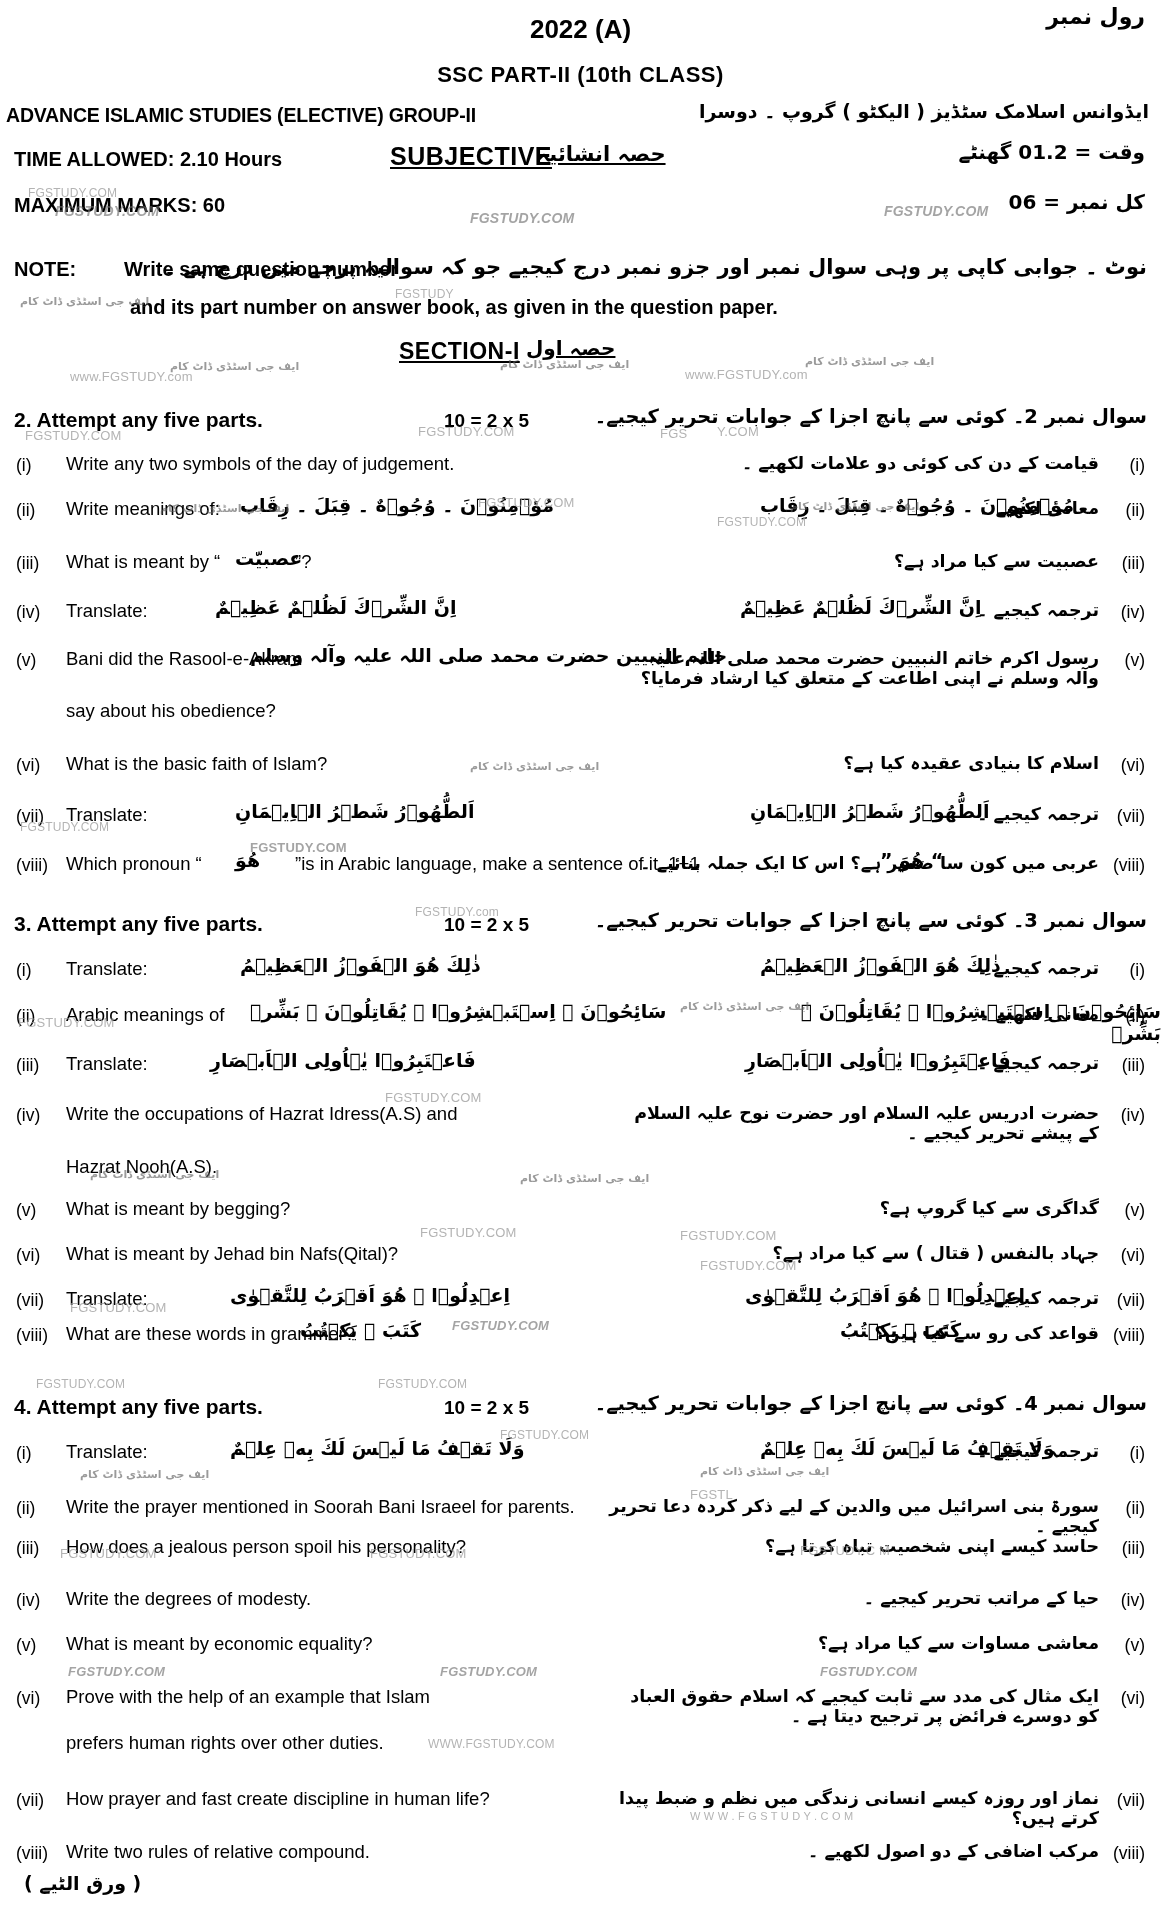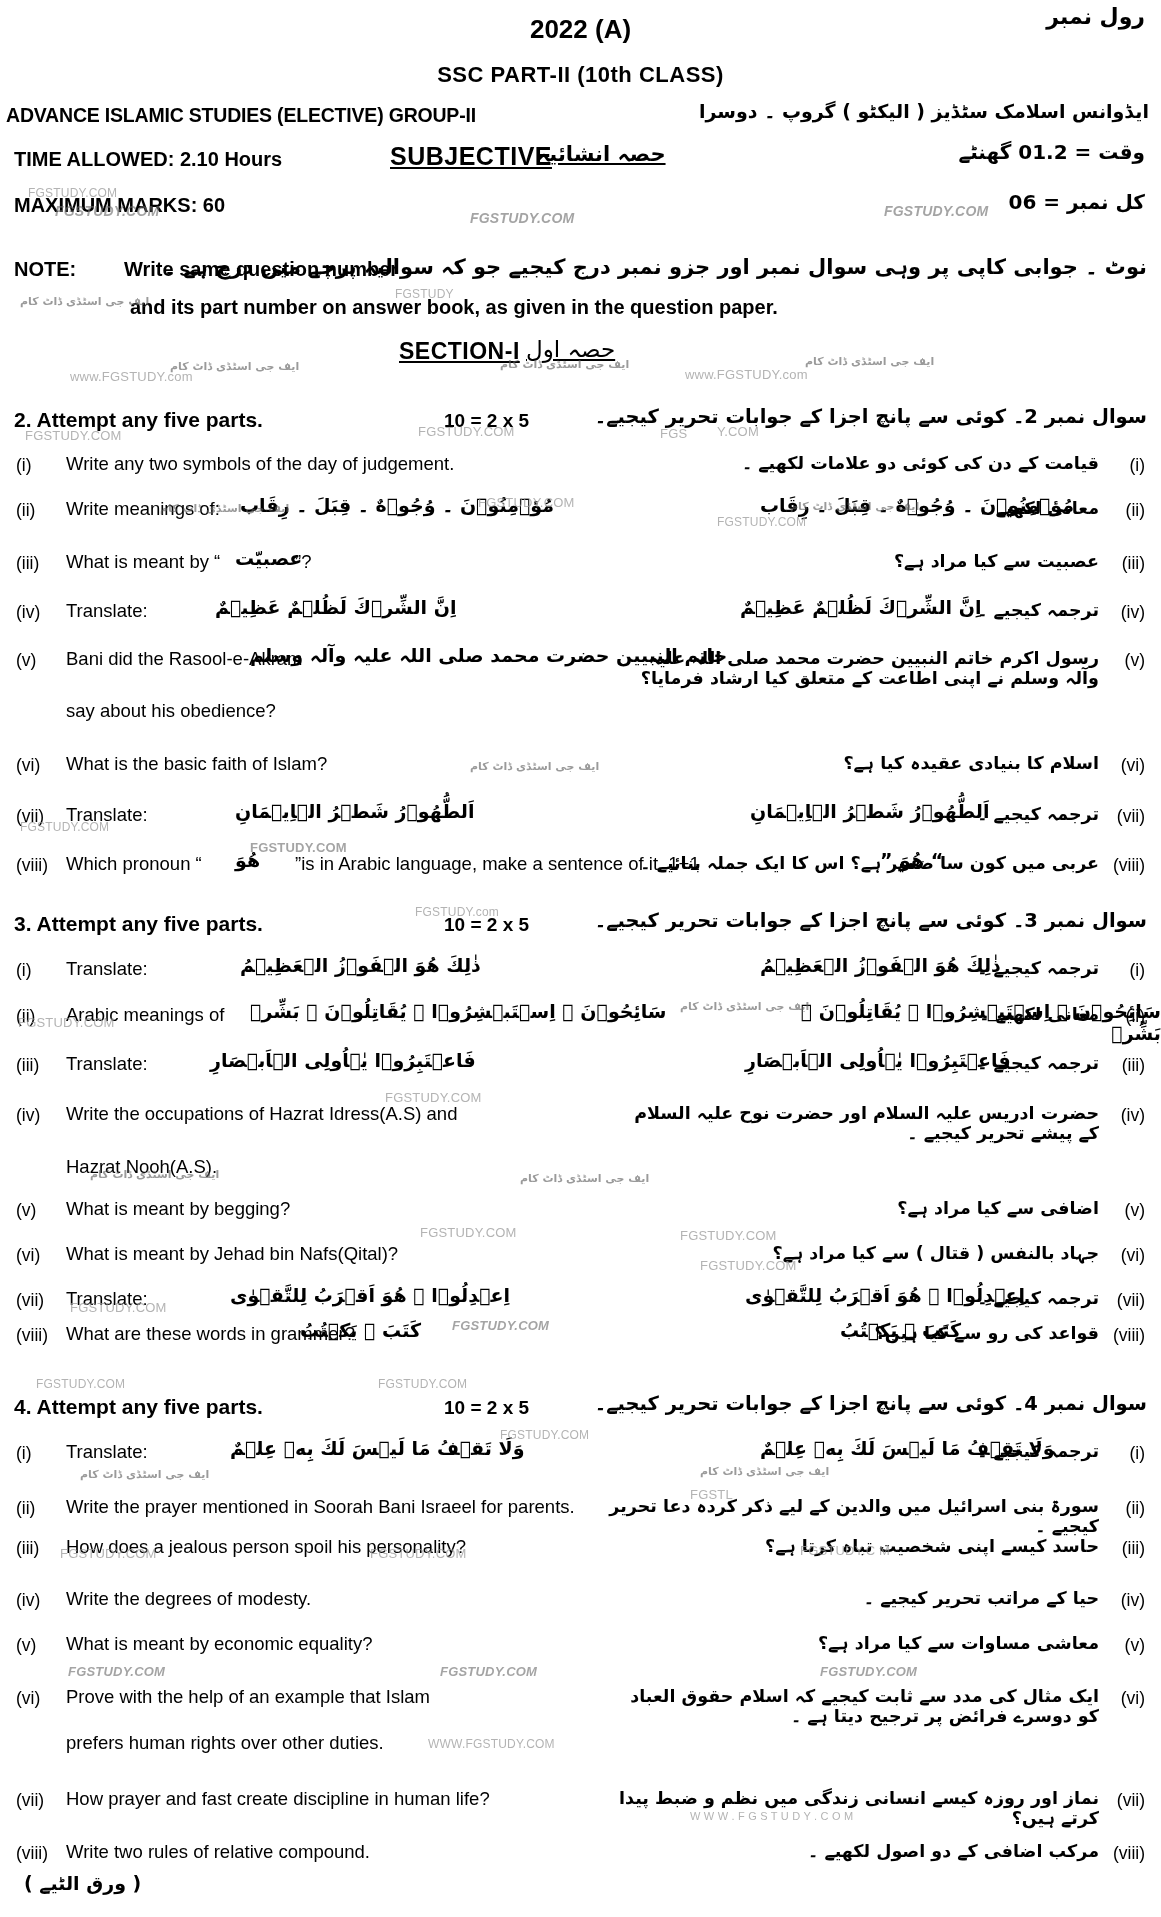--- a/index.html
+++ b/index.html
@@ -43,21 +43,21 @@
   .hdr-subjective-ur { position:absolute; left:537px; top:142px; font-size:21px; font-weight:bold; text-decoration:underline; }
   .hdr-time-ur{ position:absolute; right:16px; top:140px; font-size:20px; font-weight:bold; }
   .hdr-marks  { position:absolute; left:14px; top:194px; font-size:20px; font-weight:bold; }
   .hdr-marks-ur{ position:absolute; right:16px; top:190px; font-size:20px; font-weight:bold; }
   .note-lbl   { position:absolute; left:14px; top:258px; font-size:20px; font-weight:bold; }
   .note-en1   { position:absolute; left:124px; top:258px; font-size:20px; font-weight:bold; }
   .note-en2   { position:absolute; left:130px; top:296px; font-size:20px; font-weight:bold; }
   .note-ur    { position:absolute; right:14px; top:255px; font-size:21px; font-weight:bold; }
 
   .section-en { position:absolute; left:399px; top:338px; font-size:23px; font-weight:bold; text-decoration:underline; letter-spacing:.5px; }
-  .section-ur { position:absolute; left:526px; top:336px; font-size:23px; font-weight:normal; text-decoration:underline; }
+  .section-ur { position:absolute; left:526px; top:336px; font-size:20px; font-weight:bold; text-decoration:underline; }
 
   
   .q-head-num  { position:absolute; font-size:21px; font-weight:bold; }
   .q-head-marks{ position:absolute; left:444px; font-size:19px; font-weight:bold; }
   .q-head-ur   { position:absolute; right:14px; font-size:19.5px; font-weight:bold; }
 
   .p-rom   { position:absolute; font-size:17.5px; }
   .p-en    { position:absolute; font-size:18.5px; }
   .p-ar    { position:absolute; font-size:19px; font-weight:bold; }
   .p-ur-rom{ position:absolute; font-size:17.5px; }
@@ -163,21 +163,21 @@
       <div class="p-ur ur" style="right: 62px; top: 1053px; max-width: 490px;">ترجمہ کیجیے ۔</div>
       <div class="p-ar ar" style="left: 745px; top: 1049px;">فَاعۡتَبِرُوۡا یٰۤاُولِی الۡاَبۡصَارِ</div>
       <div class="p-rom en" style="left: 16px; top: 1105px;">(iv)</div>
       <div class="p-en en" style="left: 66px; top: 1103px;">Write the occupations of Hazrat Idress(A.S) and</div>
       <div class="p-en en" style="left: 66px; top: 1156px;">Hazrat Nooh(A.S).</div>
       <div class="p-ur-rom en" style="right: 16px; top: 1105px;">(iv)</div>
       <div class="p-ur ur" style="right: 62px; top: 1103px; max-width: 490px;">حضرت ادریس علیہ السلام اور حضرت نوح علیہ السلام کے پیشے  تحریر کیجیے ۔</div>
       <div class="p-rom en" style="left: 16px; top: 1200px;">(v)</div>
       <div class="p-en en" style="left: 66px; top: 1198px;">What is meant by begging?</div>
       <div class="p-ur-rom en" style="right: 16px; top: 1200px;">(v)</div>
-      <div class="p-ur ur" style="right: 62px; top: 1198px; max-width: 490px;">اضافی سے کیا مراد ہے؟</div>
+      <div class="p-ur ur" style="right: 62px; top: 1198px; max-width: 490px;">گداگری سے کیا گروپ ہے؟</div>
       <div class="p-rom en" style="left: 16px; top: 1245px;">(vi)</div>
       <div class="p-en en" style="left: 66px; top: 1243px;">What is meant by Jehad bin Nafs(Qital)?</div>
       <div class="p-ur-rom en" style="right: 16px; top: 1245px;">(vi)</div>
       <div class="p-ur ur" style="right: 62px; top: 1243px; max-width: 490px;">جہاد بالنفس ( قتال ) سے کیا مراد ہے؟</div>
       <div class="p-rom en" style="left: 16px; top: 1290px;">(vii)</div>
       <div class="p-en en" style="left: 66px; top: 1288px;">Translate:</div>
       <div class="p-ar ar" style="left: 230px; top: 1284px;">اِعۡدِلُوۡا ۔ هُوَ اَقۡرَبُ لِلتَّقۡوٰی</div>
       <div class="p-ur-rom en" style="right: 16px; top: 1290px;">(vii)</div>
       <div class="p-ur ur" style="right: 62px; top: 1288px; max-width: 490px;">ترجمہ کیجیے ۔</div>
       <div class="p-ar ar" style="left: 745px; top: 1284px;">اِعۡدِلُوۡا ۔ هُوَ اَقۡرَبُ لِلتَّقۡوٰی</div>

